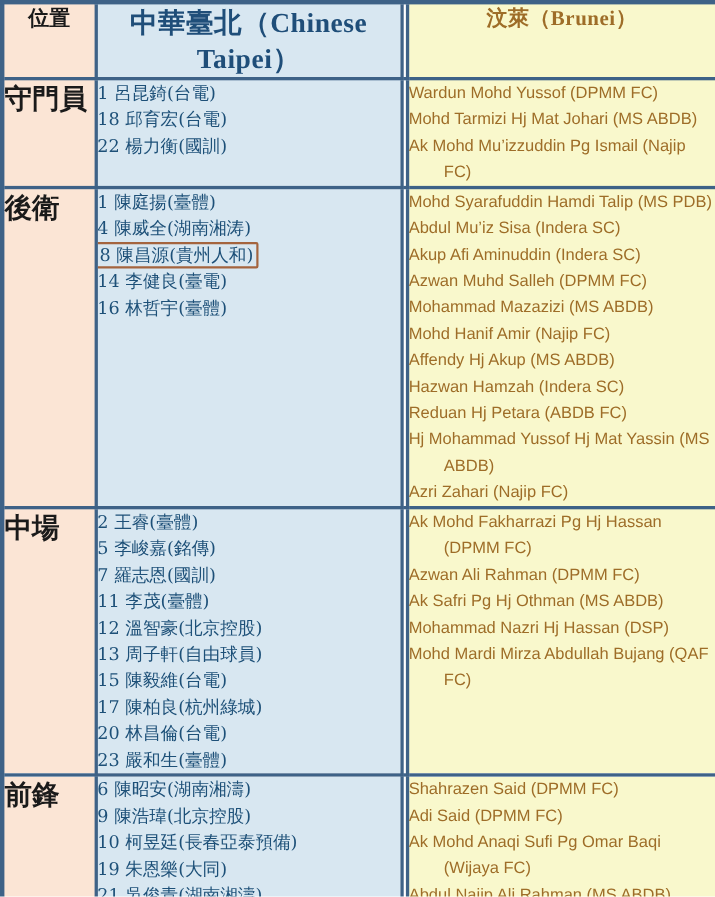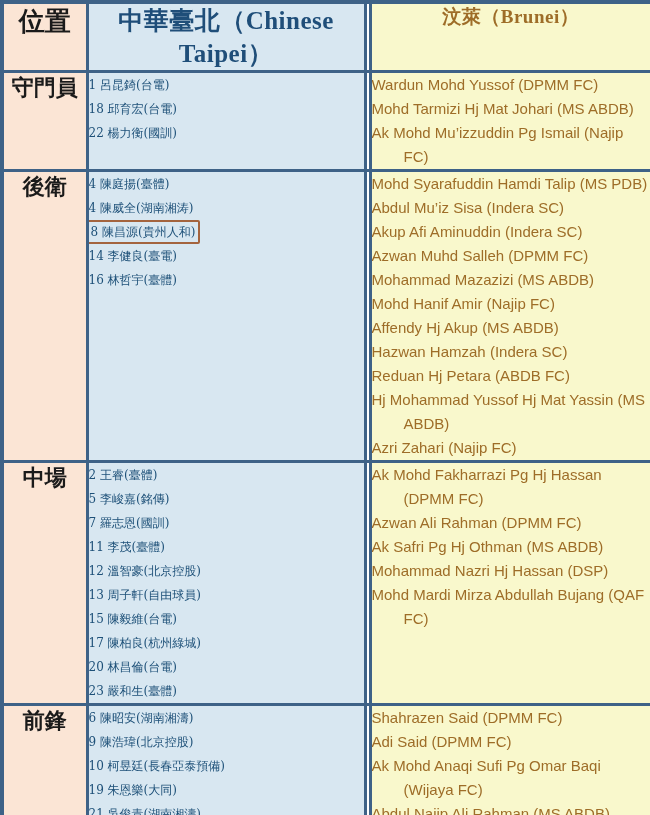--- a/index.html
+++ b/index.html
@@ -35,21 +35,21 @@
     background: var(--gap);
     border-left: none;
     border-right: none;
   }
 
   .pos-header {
     background: var(--position_bg);
     color: var(--position_text);
     font-family: "DejaVu Serif", "Liberation Serif", serif;
     font-weight: bold;
-    font-size: 26px;
+    font-size: 19px;
     text-align: center;
     vertical-align: middle;
   }
   .cn-header {
     background: var(--taipei_bg);
     color: var(--taipei_header_text);
     font-family: "Liberation Serif", "DejaVu Serif", serif;
     font-weight: bold;
     font-size: 25px;
     text-align: center;
@@ -65,31 +65,30 @@
     text-align: center;
     vertical-align: middle;
     letter-spacing: 0.5px;
   }
 
   .pos-cell {
     background: var(--position_bg);
     color: var(--position_text);
     font-family: "DejaVu Serif", "Liberation Serif", serif;
     font-weight: bold;
-    font-size: 22px;
-    text-align: center;
+    font-size: 25px;
     padding-top: 6px;
   }
   .cn-cell {
     background: var(--taipei_bg);
     padding: 5px 4px 2px 10px;
   }
   .cn-entry {
     font-family: "DejaVu Serif", "Liberation Serif", serif;
-    font-size: 12px;
+    font-size: 16px;
     line-height: 24px;
     color: var(--taipei_text);
     white-space: nowrap;
   }
   .boxed {
     display: inline-block;
     border: 2px solid var(--highlight_box);
     border-radius: 2px;
     padding: 0 3px;
     line-height: 20px;
@@ -137,21 +136,21 @@
         <td class="gap-cell"></td>
         <td class="bn-cell">
           <div class="bn-entry">Wardun Mohd Yussof (DPMM FC)</div>
           <div class="bn-entry">Mohd Tarmizi Hj Mat Johari (MS ABDB)</div>
           <div class="bn-entry">Ak Mohd Mu’izzuddin Pg Ismail (Najip FC)</div>
         </td>
       </tr>
       <tr>
         <td class="pos-cell">後衛</td>
         <td class="cn-cell">
-          <div class="cn-entry"><span>4 陳庭揚(臺體)</span></div>
+          <div class="cn-entry"><span>1 陳庭揚(臺體)</span></div>
           <div class="cn-entry"><span>4 陳威全(湖南湘涛)</span></div>
           <div class="cn-entry"><span class="boxed">8 陳昌源(貴州人和)</span></div>
           <div class="cn-entry"><span>14 李健良(臺電)</span></div>
           <div class="cn-entry"><span>16 林哲宇(臺體)</span></div>
         </td>
         <td class="gap-cell"></td>
         <td class="bn-cell">
           <div class="bn-entry">Mohd Syarafuddin Hamdi Talip (MS PDB)</div>
           <div class="bn-entry">Abdul Mu’iz Sisa (Indera SC)</div>
           <div class="bn-entry">Akup Afi Aminuddin (Indera SC)</div>

